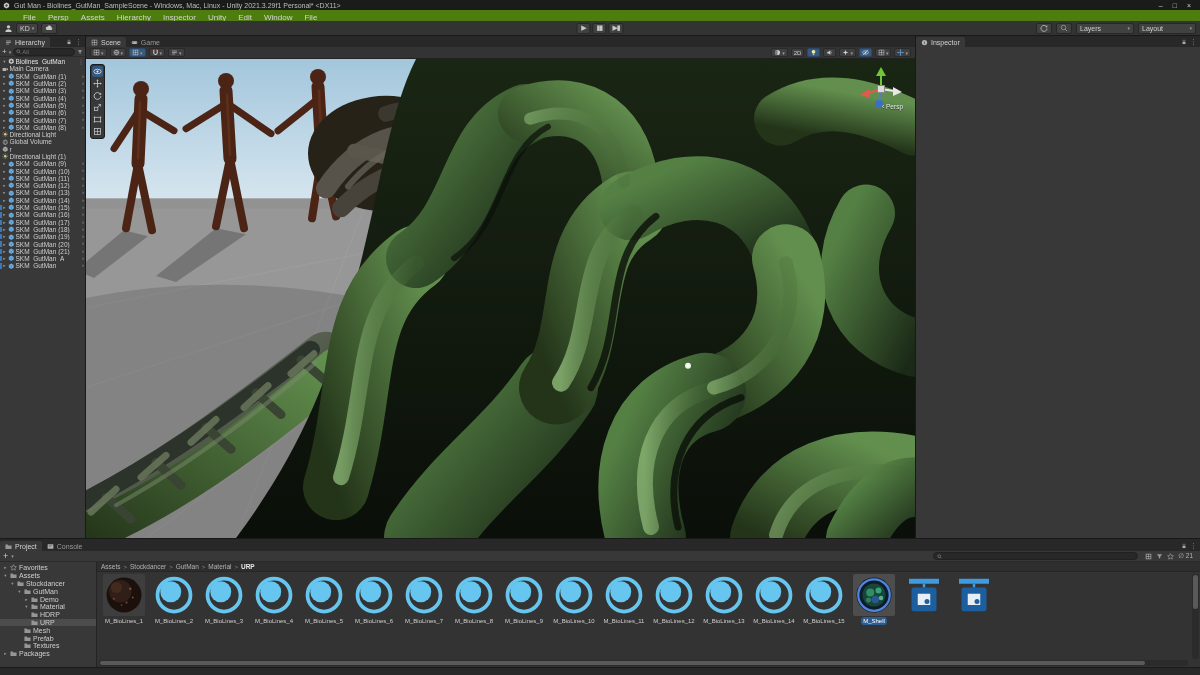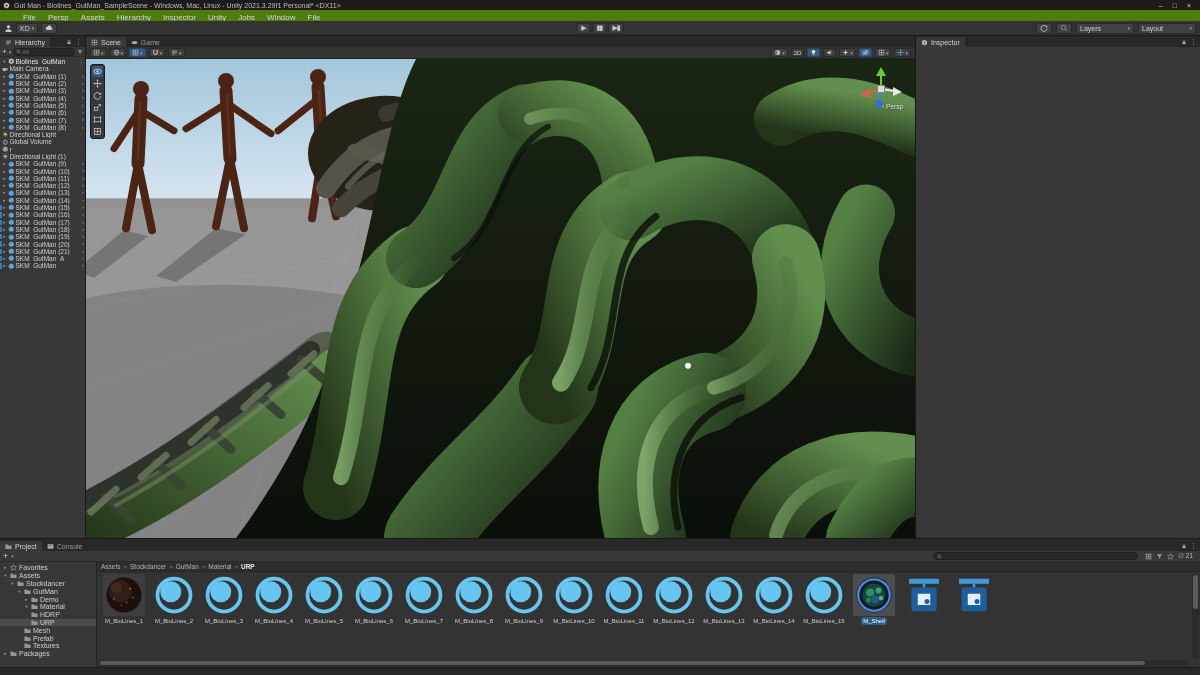--- a/index.html
+++ b/index.html
@@ -128,21 +128,21 @@
 
   <div class="menubar">
     <div style="display:flex;">
 
     <span class="menu-item">File</span>
         <span class="menu-item">Persp</span>
         <span class="menu-item">Assets</span>
         <span class="menu-item">Hierarchy</span>
         <span class="menu-item">Inspector</span>
         <span class="menu-item">Unity</span>
-        <span class="menu-item">Jobs</span>
+        <span class="menu-item">Edit</span>
         <span class="menu-item">Window</span>
         <span class="menu-item">File</span>
       </div>
   </div>
 
   <div class="toolbar">
     <div class="tb-group">
       <span style="width: 9px; height: 9px; display: inline-flex;">
           <svg viewBox="0 0 16 16" width="100%" height="100%">
             <circle cx="8" cy="5" r="3" fill="#c9c9c9"></circle>

